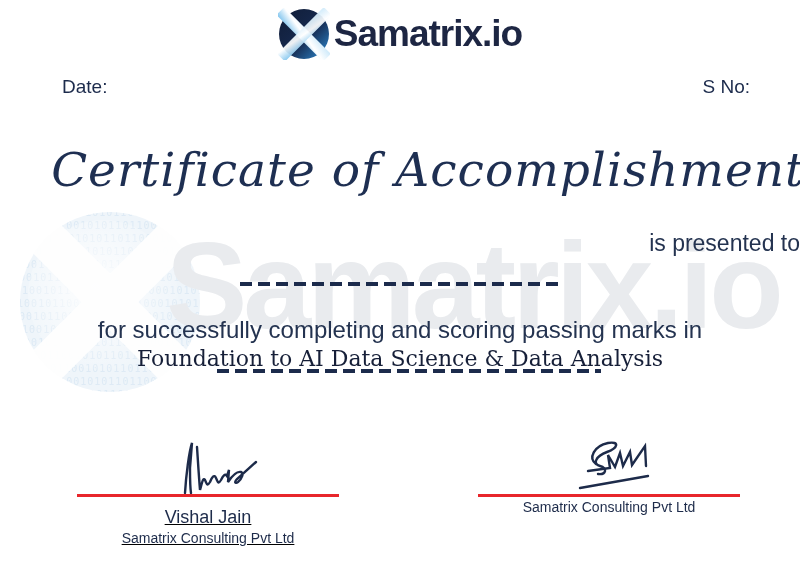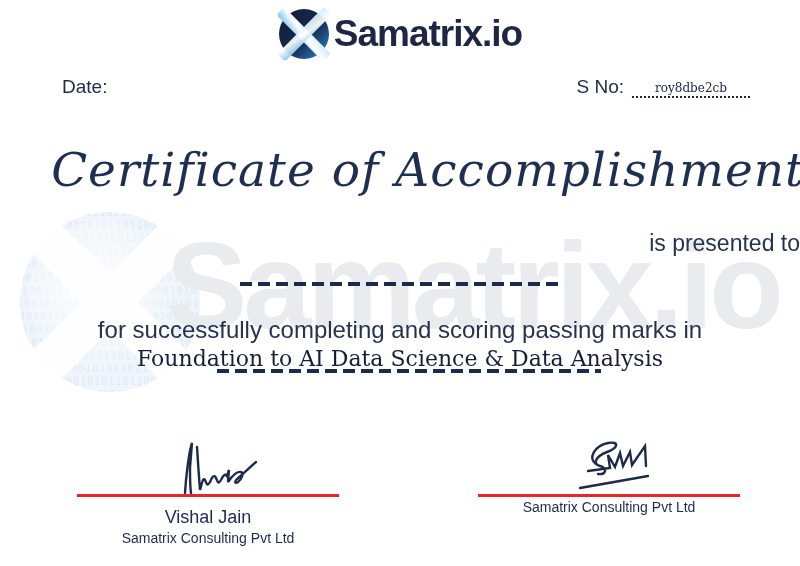--- a/index.html
+++ b/index.html
@@ -70,21 +70,21 @@
     position:absolute;top:316px;left:0;width:100%;text-align:center;
     font-size:24px;color:#243350;
   }
   .course{
     position:absolute;top:346px;left:0;width:100%;text-align:center;
     font-family:"DejaVu Serif",serif;font-size:22px;color:#161f38;
   }
   .sig{
     position:absolute;width:262px;text-align:center;
   }
-  .sig-left{left:77px;top:438px;}
+  .sig-left{left:77px;top:438px;text-decoration:underline;}
   .sig-right{left:478px;top:438px;}
   .sig-scribble{display:block;margin:0 auto;}
   .redline{height:3px;width:100%;background:var(--red);}
   .sig-name{margin-top:10px;font-size:18px;color:#1d2b4a;}
   .sig-org{margin-top:2px;font-size:14px;color:#1d2b4a;}
 </style>
 </head>
 <body>
 
 <div class="certificate">
@@ -151,21 +151,20 @@
       </svg>
       <span class="logo-text">Samatrix.io</span>
     </header>
 
     <div class="meta-date">
       <span class="meta-label">Date:</span>
     </div>
 
     <div class="meta-sno">
       <span class="meta-label">S No:</span>
-      <span class="dotted-value">roy8dbe2cb</span>
     </div>
 
     <h1 class="title">Certificate of Accomplishment</h1>
 
     <div class="presented">is presented to</div>
 
     <div class="dash dash1"></div>
 
     <div class="completion">for successfully completing and scoring passing marks in</div>
 

